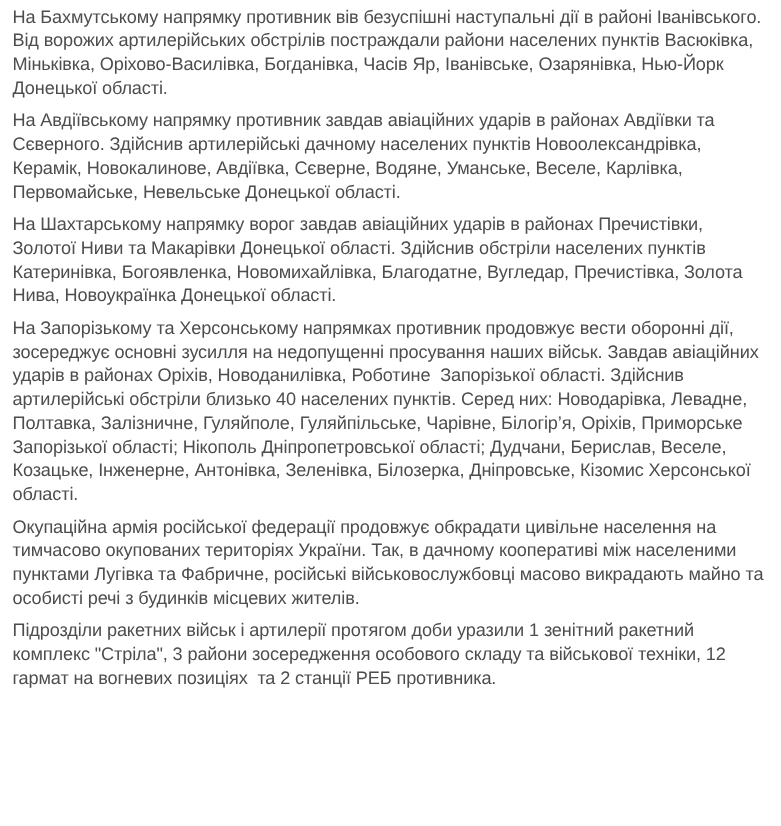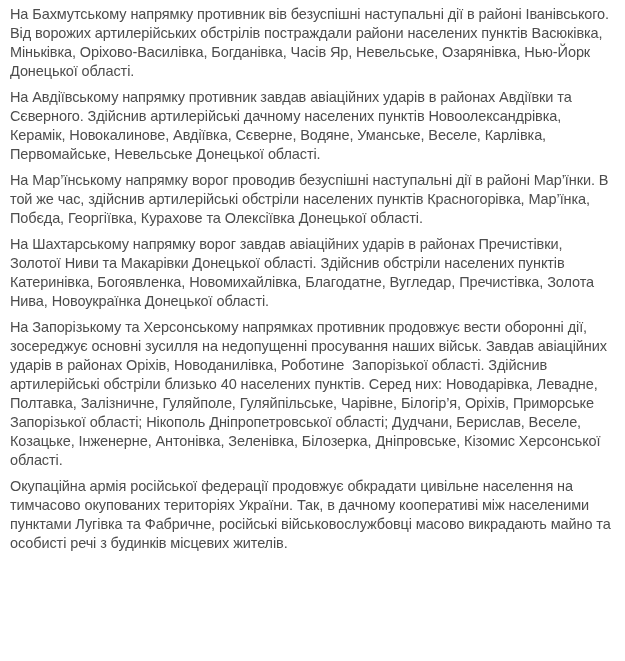--- a/index.html
+++ b/index.html
@@ -25,19 +25,19 @@
     text-align: left;
   }
   .para:last-child {
     margin-bottom: 0;
   }
 </style>
 </head>
 <body>
 
 <main class="article">
-  <p class="para">На Бахмутському напрямку противник вів безуспішні наступальні дії в районі Іванівського. Від ворожих артилерійських обстрілів постраждали райони населених пунктів Васюківка, Міньківка, Оріхово-Василівка, Богданівка, Часів Яр, Невельське, Озарянівка, Нью-Йорк Донецької області.</p>
+  <p class="para">На Бахмутському напрямку противник вів безуспішні наступальні дії в районі Іванівського. Від ворожих артилерійських обстрілів постраждали райони населених пунктів Васюківка, Міньківка, Оріхово-Василівка, Богданівка, Часів Яр, Іванівське, Озарянівка, Нью-Йорк Донецької області.</p>
   <p class="para">На Авдіївському напрямку противник завдав авіаційних ударів в районах Авдіївки та Сєверного. Здійснив артилерійські дачному населених пунктів Новоолександрівка, Керамік, Новокалинове, Авдіївка, Сєверне, Водяне, Уманське, Веселе, Карлівка, Первомайське, Невельське Донецької області.</p>
-  <p class="para">На Мар’їнському напрямку ворог проводив безуспішні наступальні дії в районі Мар’їнки. В той же час, здійснив артилерійські обстріли населених пунктів Красногорівка, Мар’їнка, Побєда, Георгіївка, Курахове та Олексіївка Донецької області.</p>
   <p class="para">На Шахтарському напрямку ворог завдав авіаційних ударів в районах Пречистівки, Золотої Ниви та Макарівки Донецької області. Здійснив обстріли населених пунктів Катеринівка, Богоявленка, Новомихайлівка, Благодатне, Вугледар, Пречистівка, Золота Нива, Новоукраїнка Донецької області.</p>
   <p class="para">На Запорізькому та Херсонському напрямках противник продовжує вести оборонні дії, зосереджує основні зусилля на недопущенні просування наших військ. Завдав авіаційних ударів в районах Оріхів, Новоданилівка, Роботине  Запорізької області. Здійснив артилерійські обстріли близько 40 населених пунктів. Серед них: Новодарівка, Левадне, Полтавка, Залізничне, Гуляйполе, Гуляйпільське, Чарівне, Білогір’я, Оріхів, Приморське Запорізької області; Нікополь Дніпропетровської області; Дудчани, Берислав, Веселе, Козацьке, Інженерне, Антонівка, Зеленівка, Білозерка, Дніпровське, Кізомис Херсонської області.</p>
   <p class="para">Окупаційна армія російської федерації продовжує обкрадати цивільне населення на тимчасово окупованих територіях України. Так, в дачному кооперативі між населеними пунктами Лугівка та Фабричне, російські військовослужбовці масово викрадають майно та особисті речі з будинків місцевих жителів.</p>
+  <p class="para">Підрозділи ракетних військ і артилерії протягом доби уразили 1 зенітний ракетний комплекс "Стріла", 3 райони зосередження особового складу та військової техніки, 12 гармат на вогневих позиціях  та 2 станції РЕБ противника.</p>
 </main>
 
 </body></html>

